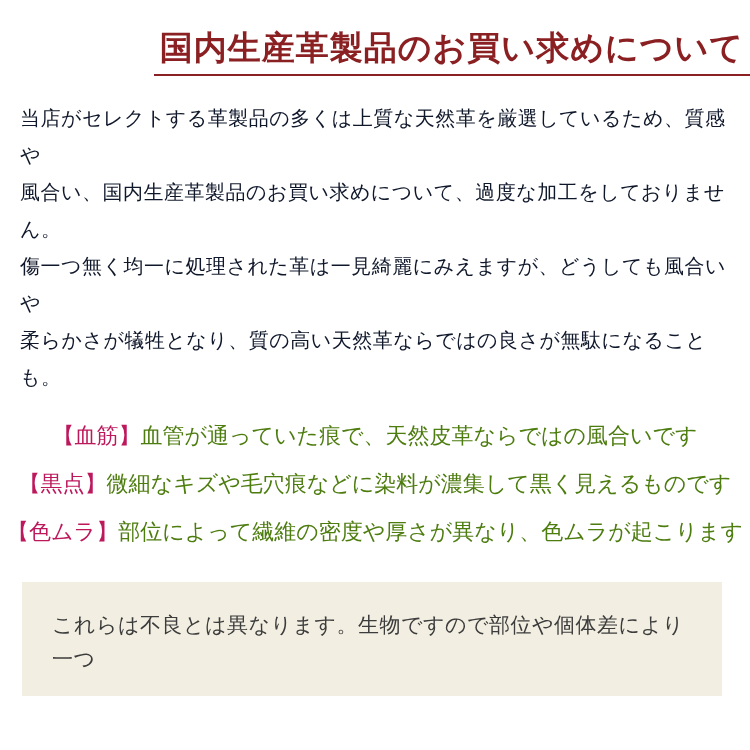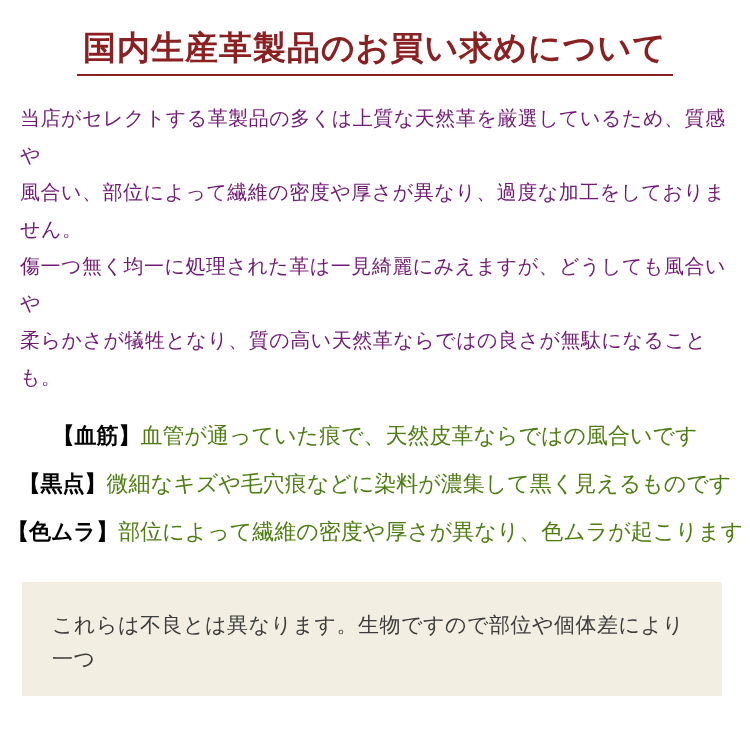--- a/index.html
+++ b/index.html
@@ -10,57 +10,57 @@
   .page {
     position: relative;
     width: 750px;
     height: 750px;
     background: #ffffff;
     overflow: hidden;
     font-family: "DejaVu Serif", "Liberation Serif", serif;
   }
   
   .title-wrap {
-    text-align: center;
+    text-align: right;
     padding-top: 28px;
   }
   .title {
     display: inline-block;
     margin: 0;
     font-family: "DejaVu Serif", "Liberation Serif", serif;
     font-size: 33px;
     font-weight: 600;
     letter-spacing: 1px;
     color: #8b2023;
     border-bottom: 2px solid #8b2023;
     padding: 0 6px 6px 6px;
     line-height: 1.2;
   }
   
   .intro {
     margin: 24px 10px 0 20px;
     font-size: 20px;
     line-height: 37px;
-    color: #701a75;
+    color: #0f172a;
     letter-spacing: 0.5px;
   }
   
   .features {
     margin-top: 16px;
     text-align: center;
     font-family: "DejaVu Sans", "Liberation Sans", sans-serif;
     font-size: 22px;
   }
   .feature {
     line-height: 48px;
     white-space: nowrap;
   }
   .feature-label {
-    color: #000000;
-    font-weight: 700;
+    color: #be185d;
+    font-weight: 400;
   }
   .feature-text {
     color: #4d7c0f;
   }
   
   .notice {
     box-sizing: border-box;
     width: 700px;
     margin: 26px 0 0 22px;
     background: #f2efe2;
@@ -75,21 +75,21 @@
 <body>
 
 <div class="page">
 
   <header class="title-wrap">
     <h1 class="title">国内生産革製品のお買い求めについて</h1>
   </header>
 
   <section class="intro">
     <div class="intro-line">当店がセレクトする革製品の多くは上質な天然革を厳選しているため、質感や</div>
-    <div class="intro-line">風合い、部位によって繊維の密度や厚さが異なり、過度な加工をしておりません。</div>
+    <div class="intro-line">風合い、国内生産革製品のお買い求めについて、過度な加工をしておりません。</div>
     <div class="intro-line">傷一つ無く均一に処理された革は一見綺麗にみえますが、どうしても風合いや</div>
     <div class="intro-line">柔らかさが犠牲となり、質の高い天然革ならではの良さが無駄になることも。</div>
   </section>
 
   <section class="features">
     <div class="feature">
       <span class="feature-label">【血筋】</span><span class="feature-text">血管が通っていた痕で、天然皮革ならではの風合いです</span>
     </div>
     <div class="feature">
       <span class="feature-label">【黒点】</span><span class="feature-text">微細なキズや毛穴痕などに染料が濃集して黒く見えるものです</span>

